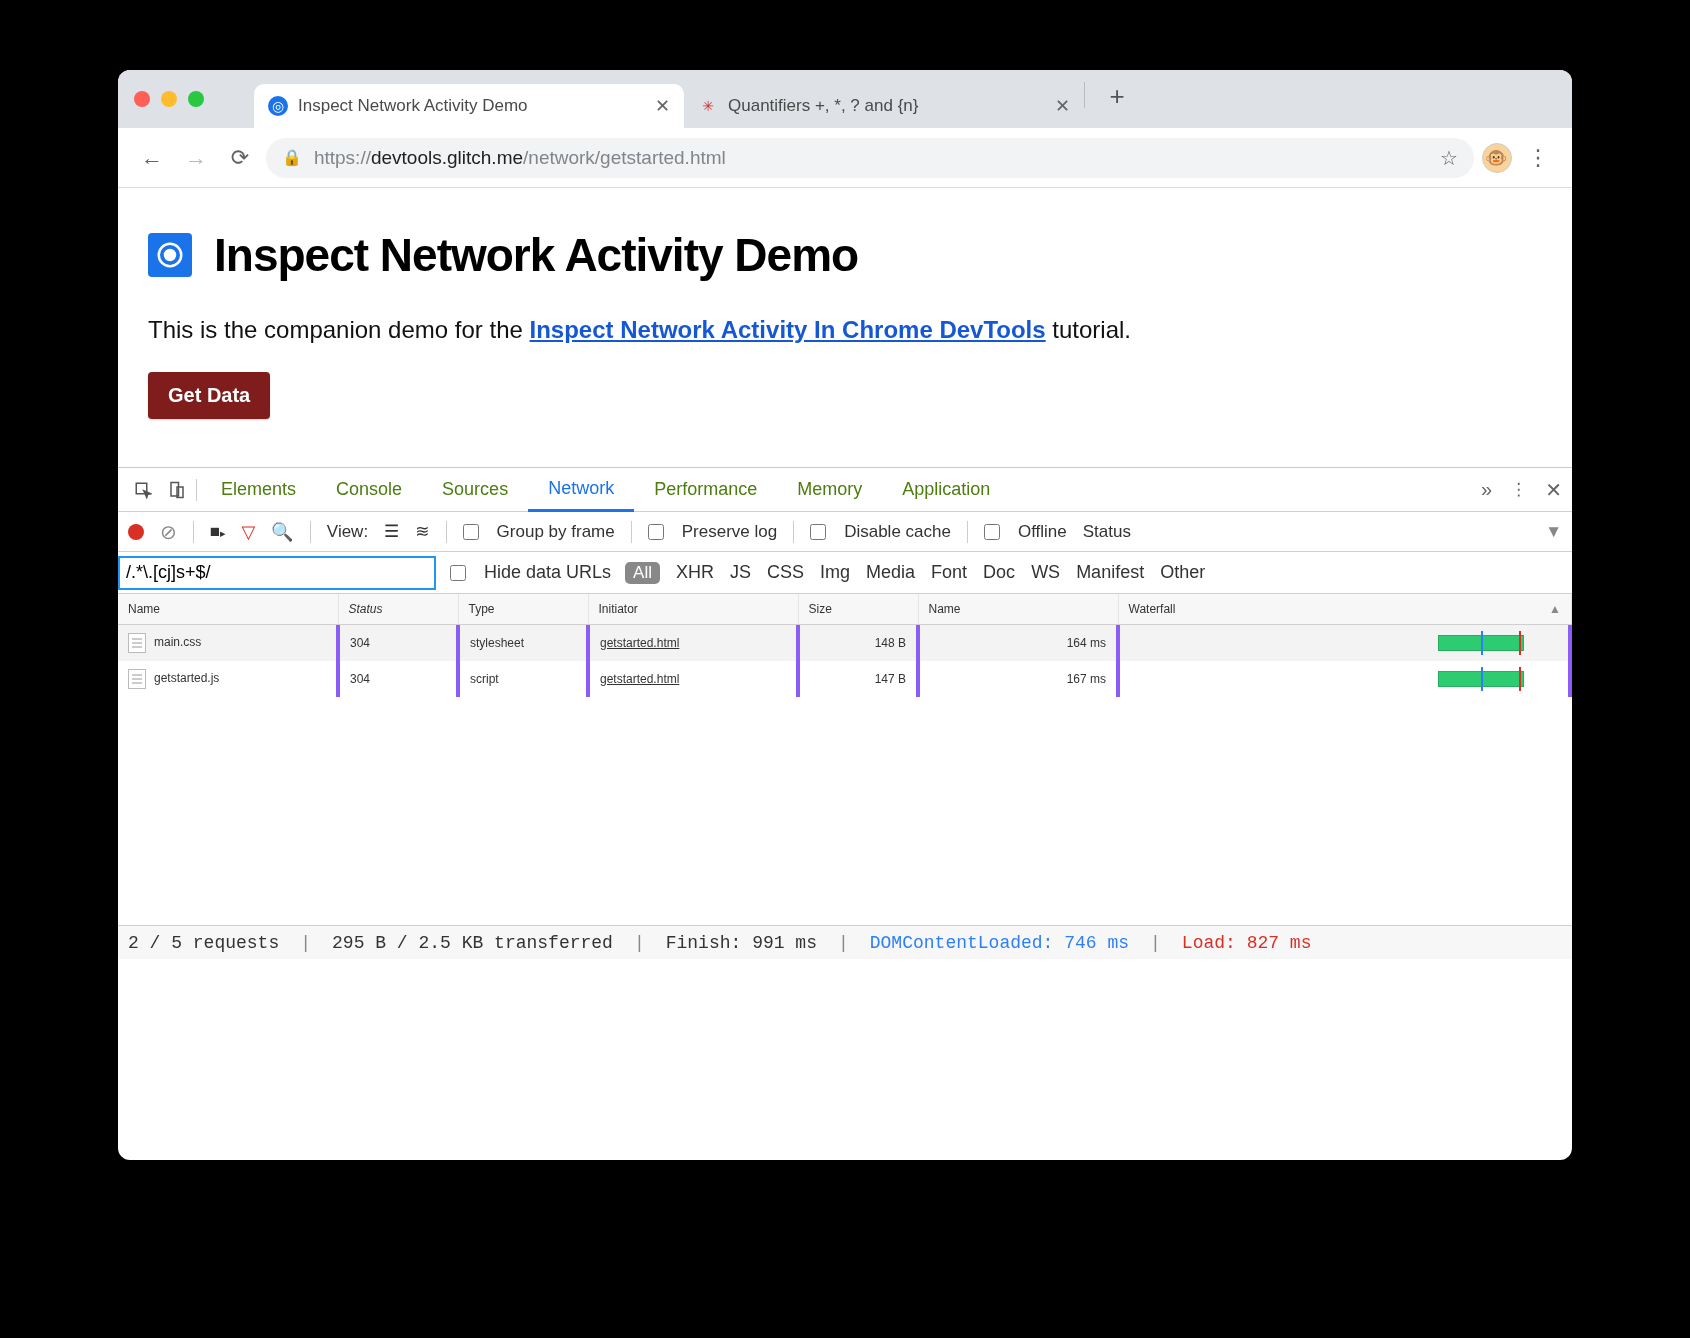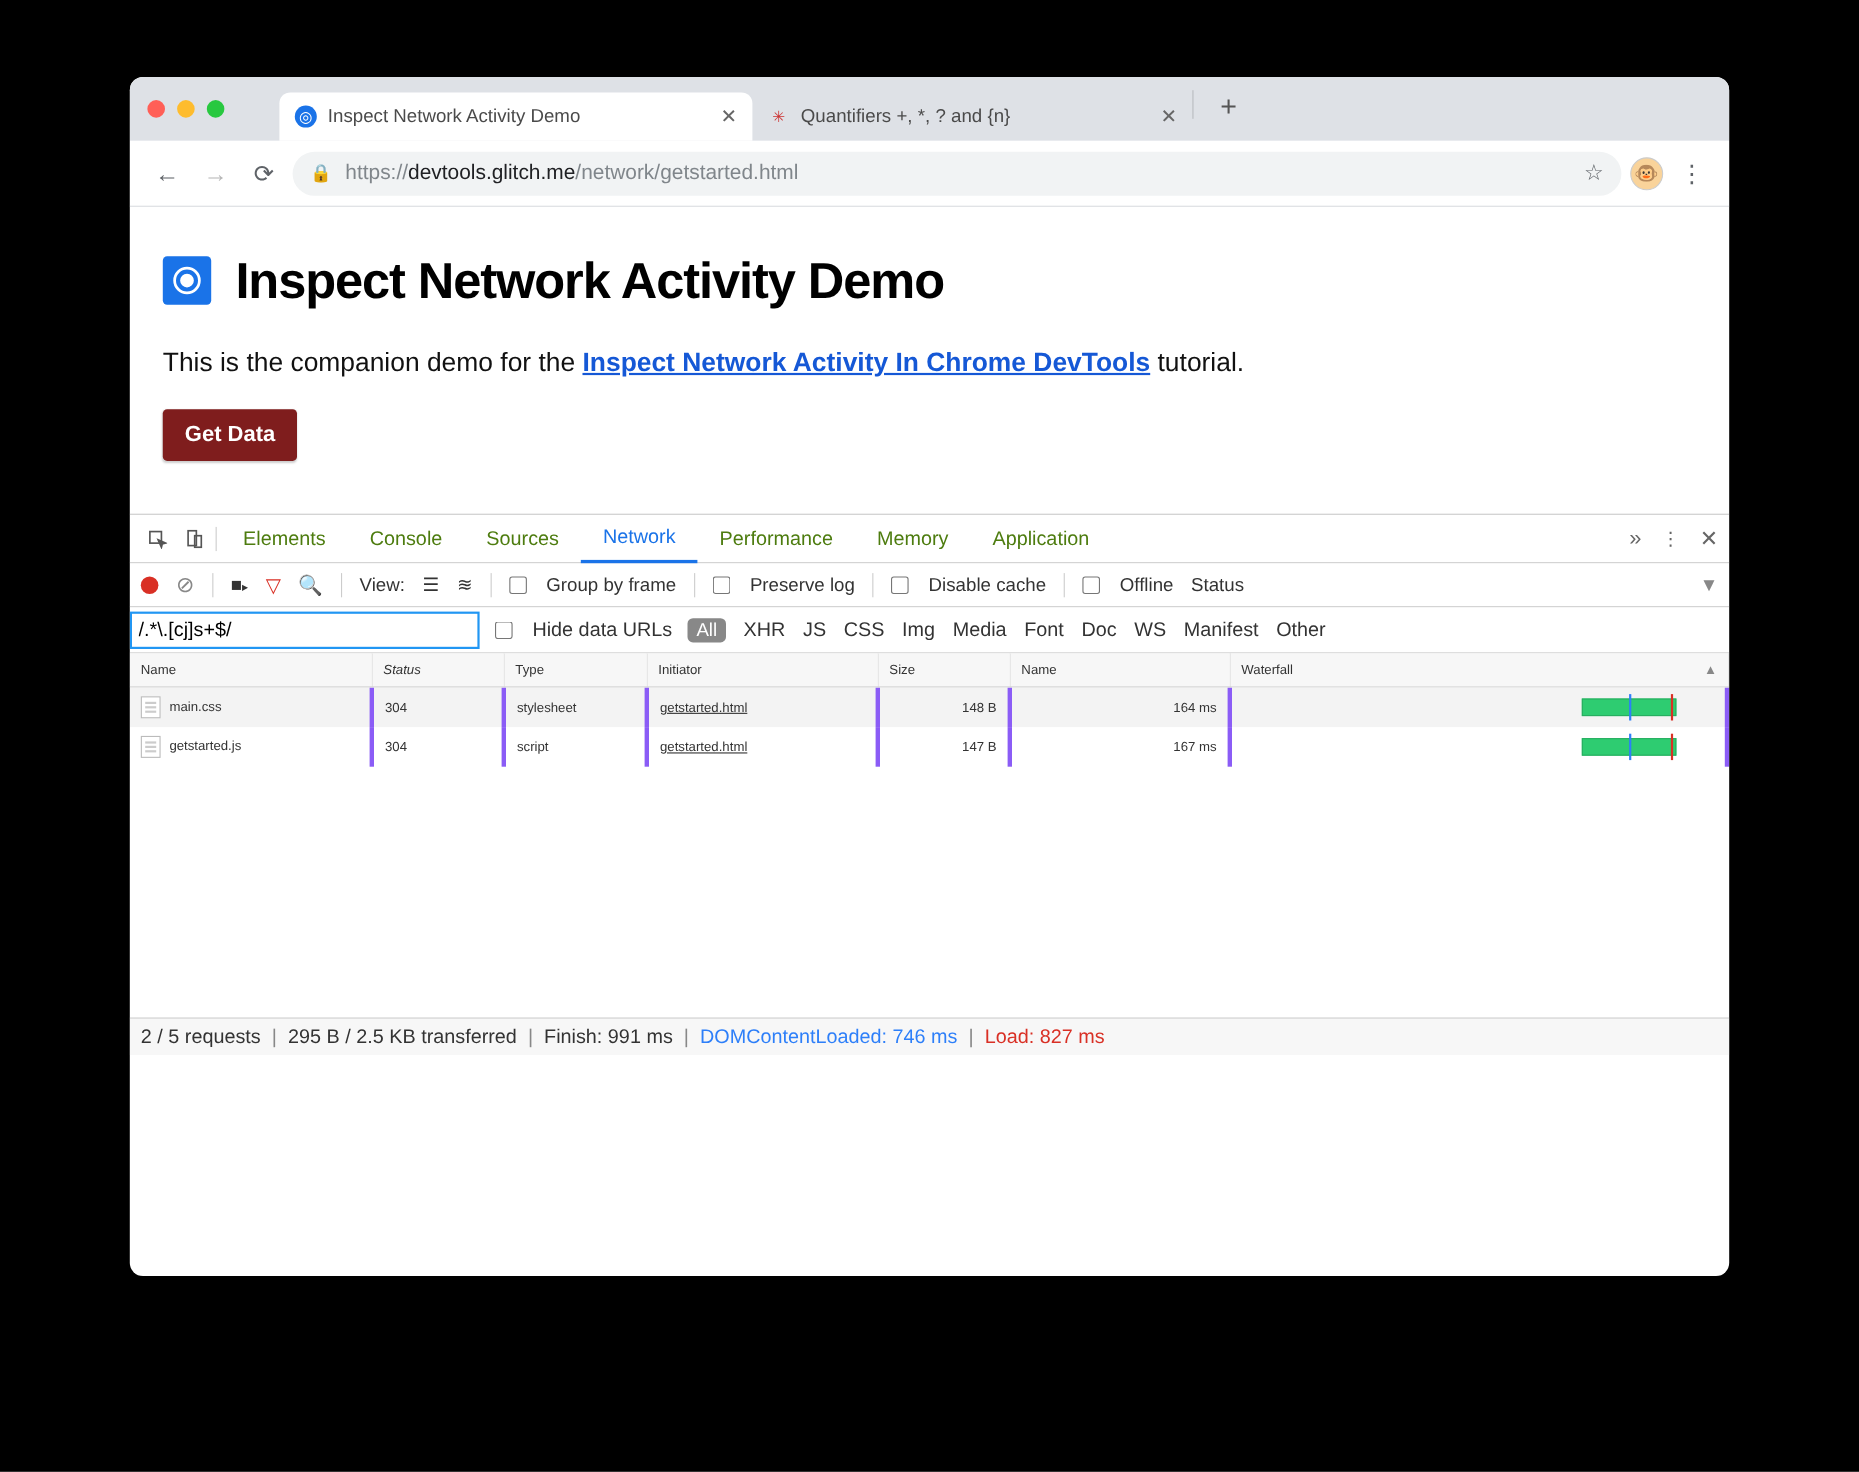--- a/index.html
+++ b/index.html
@@ -99,21 +99,21 @@
   .file-ico{display:inline-block;width:18px;height:20px;border:1px solid #bbb;background:#fff;margin-right:8px;vertical-align:middle;position:relative;}
   .file-ico::before{content:"";position:absolute;top:4px;left:3px;right:3px;height:2px;background:#ccc;box-shadow:0 4px 0 #ccc,0 8px 0 #ccc;}
   .initiator-link{color:#333;text-decoration:underline;cursor:pointer;text-align:center;}
   .right{text-align:right;}
   .waterfall-cell{position:relative;height:24px;}
   .wf-bar{position:absolute;height:16px;top:4px;background:#2ecc71;border:1px solid #27ae60;}
   .wf-line-blue{position:absolute;top:0;bottom:0;width:2px;background:#2d7ff9;}
   .wf-line-red{position:absolute;top:0;bottom:0;width:2px;background:#d93025;}
   .net-body-wrap{height:300px;overflow:hidden;position:relative;}
   .net-body-wrap .wf-line-blue,.net-body-wrap .wf-line-red{height:100%;}
-  .statusbar{height:34px;border-top:1px solid #d0d0d0;background:#f7f7f7;display:flex;align-items:center;padding:0 10px;font-size:18px;color:#333;gap:6px;}
+  .statusbar{height:34px;border-top:1px solid #d0d0d0;background:#f7f7f7;display:flex;align-items:center;padding:0 10px;font-size:18px;color:#333;gap:17px;font-family:Liberation Mono, monospace;}
   .statusbar .dcl{color:#2d7ff9;}
   .statusbar .load{color:#d93025;}
   .statusbar .sep{color:#888;margin:0 4px;}
 </style>
 </head>
 <body>
 
 <div class="browser-window">
 
   <div class="tab-strip">

